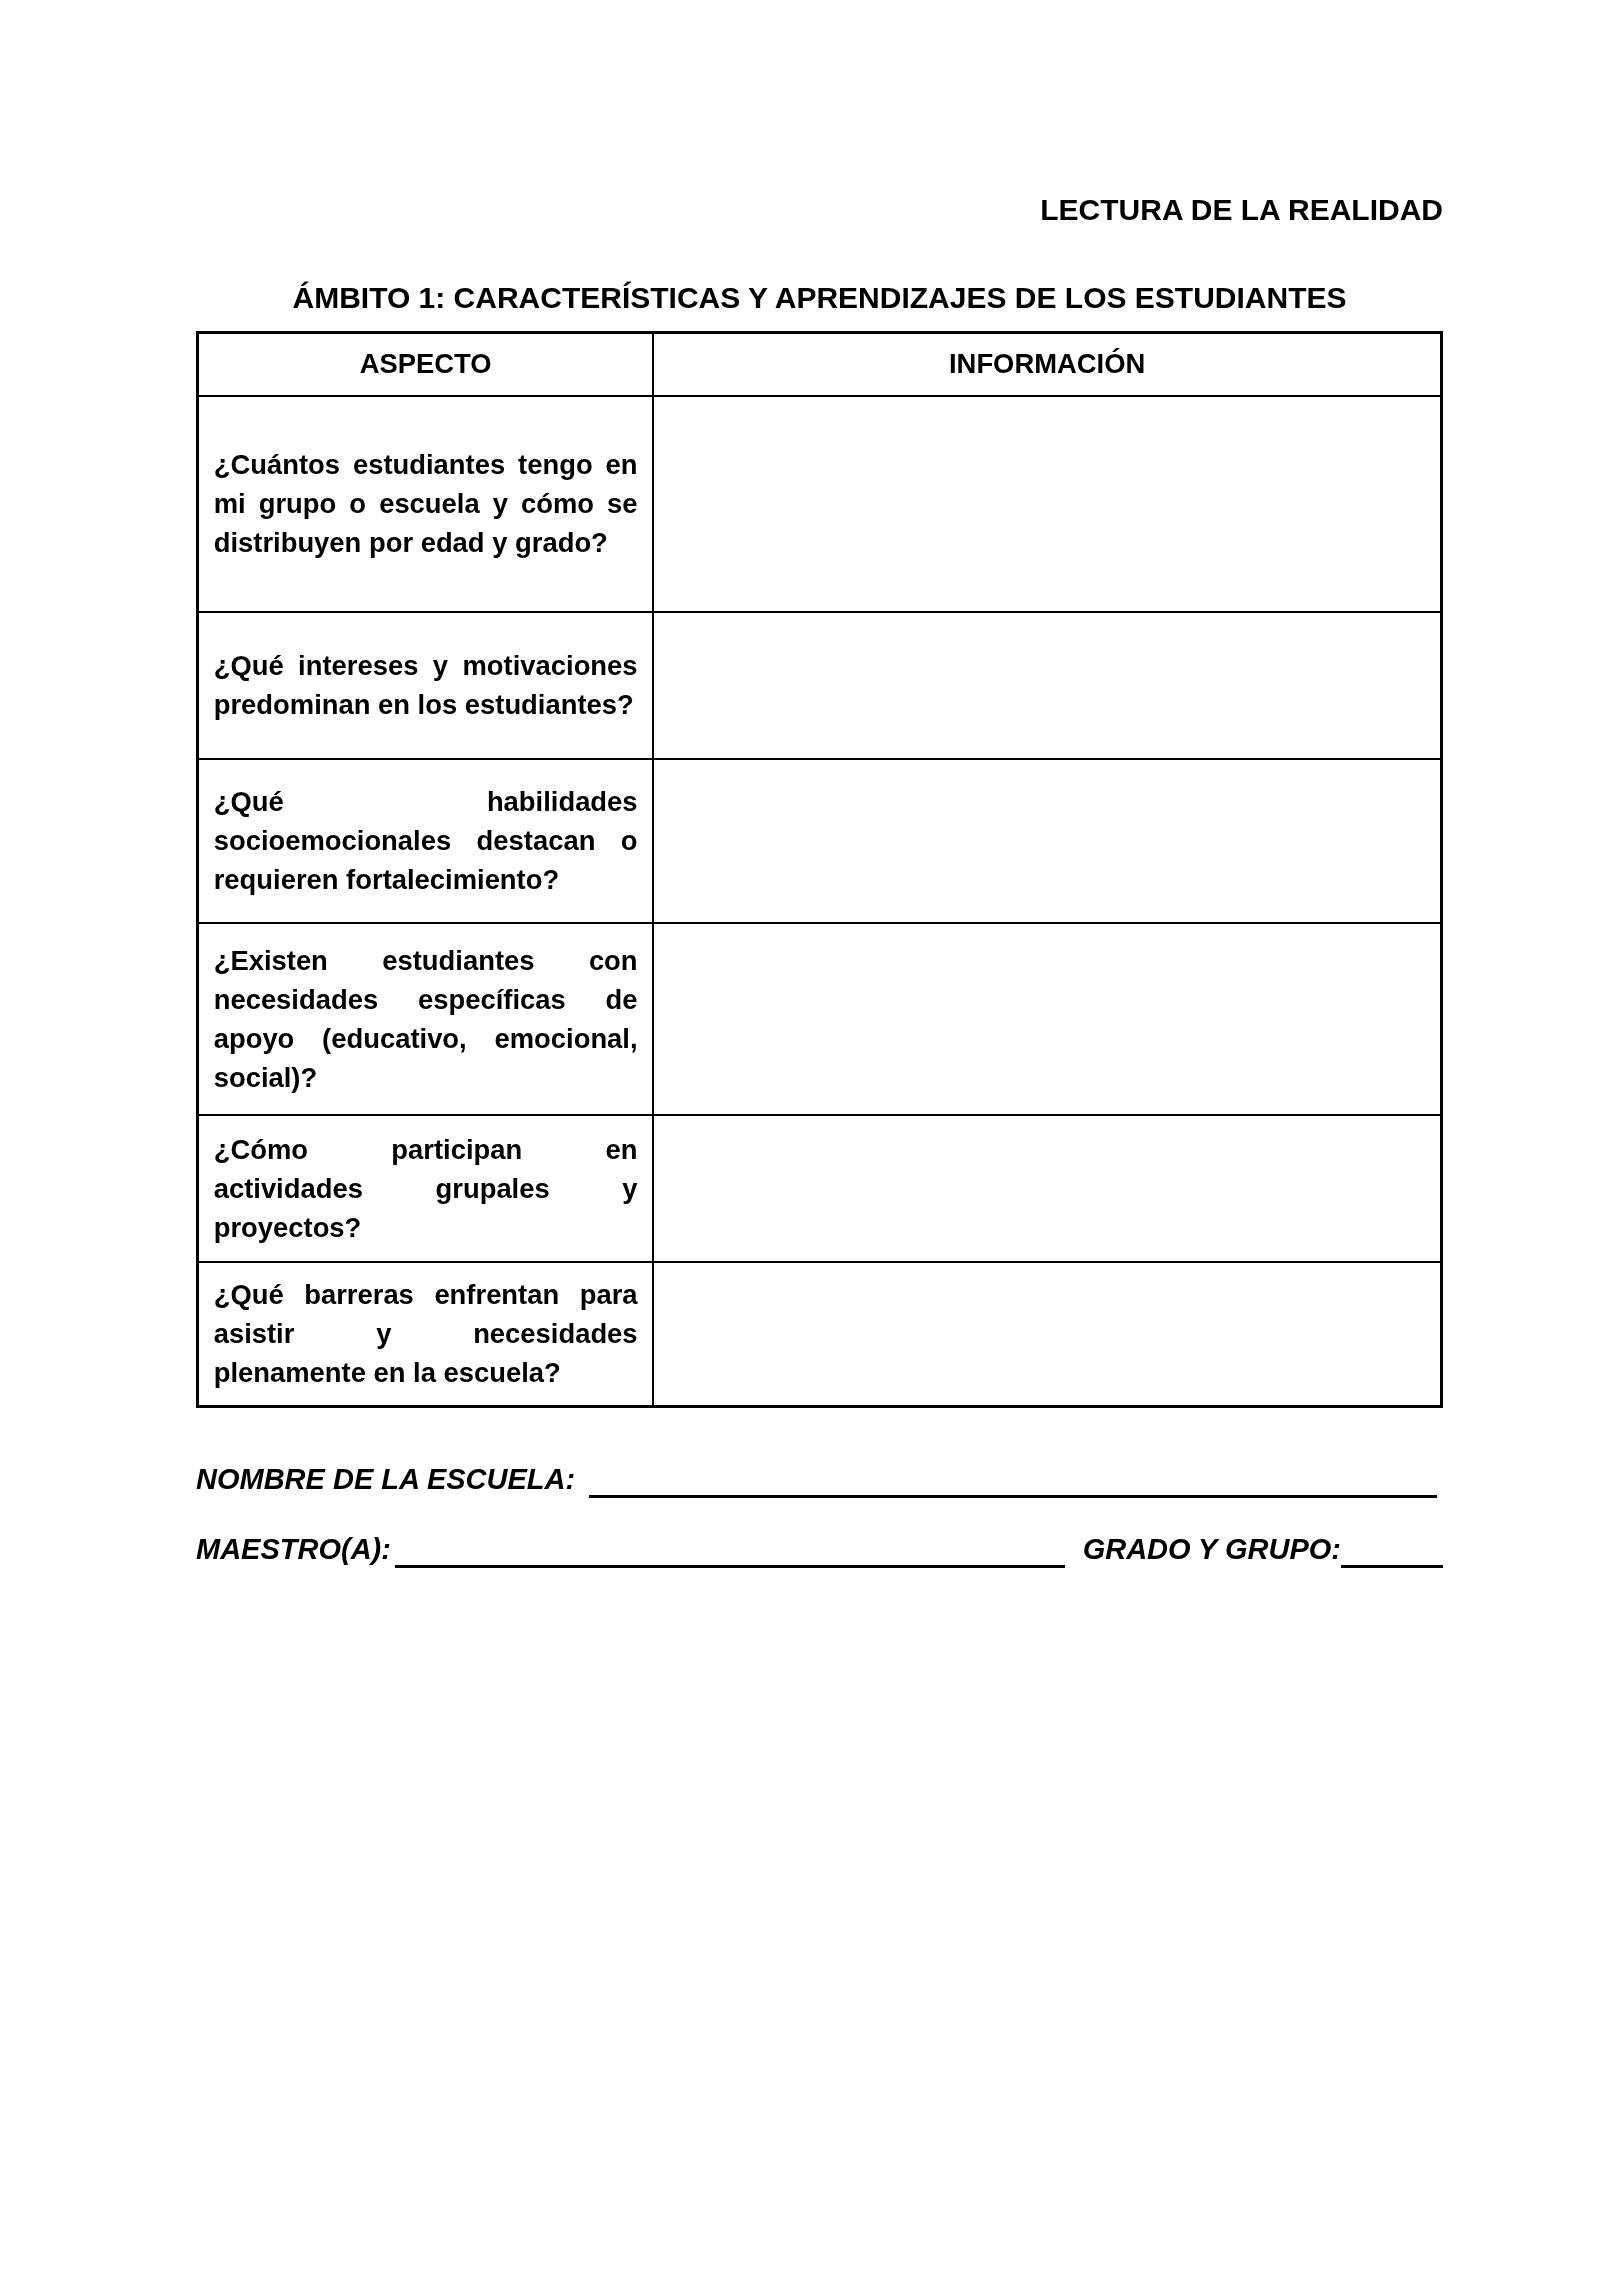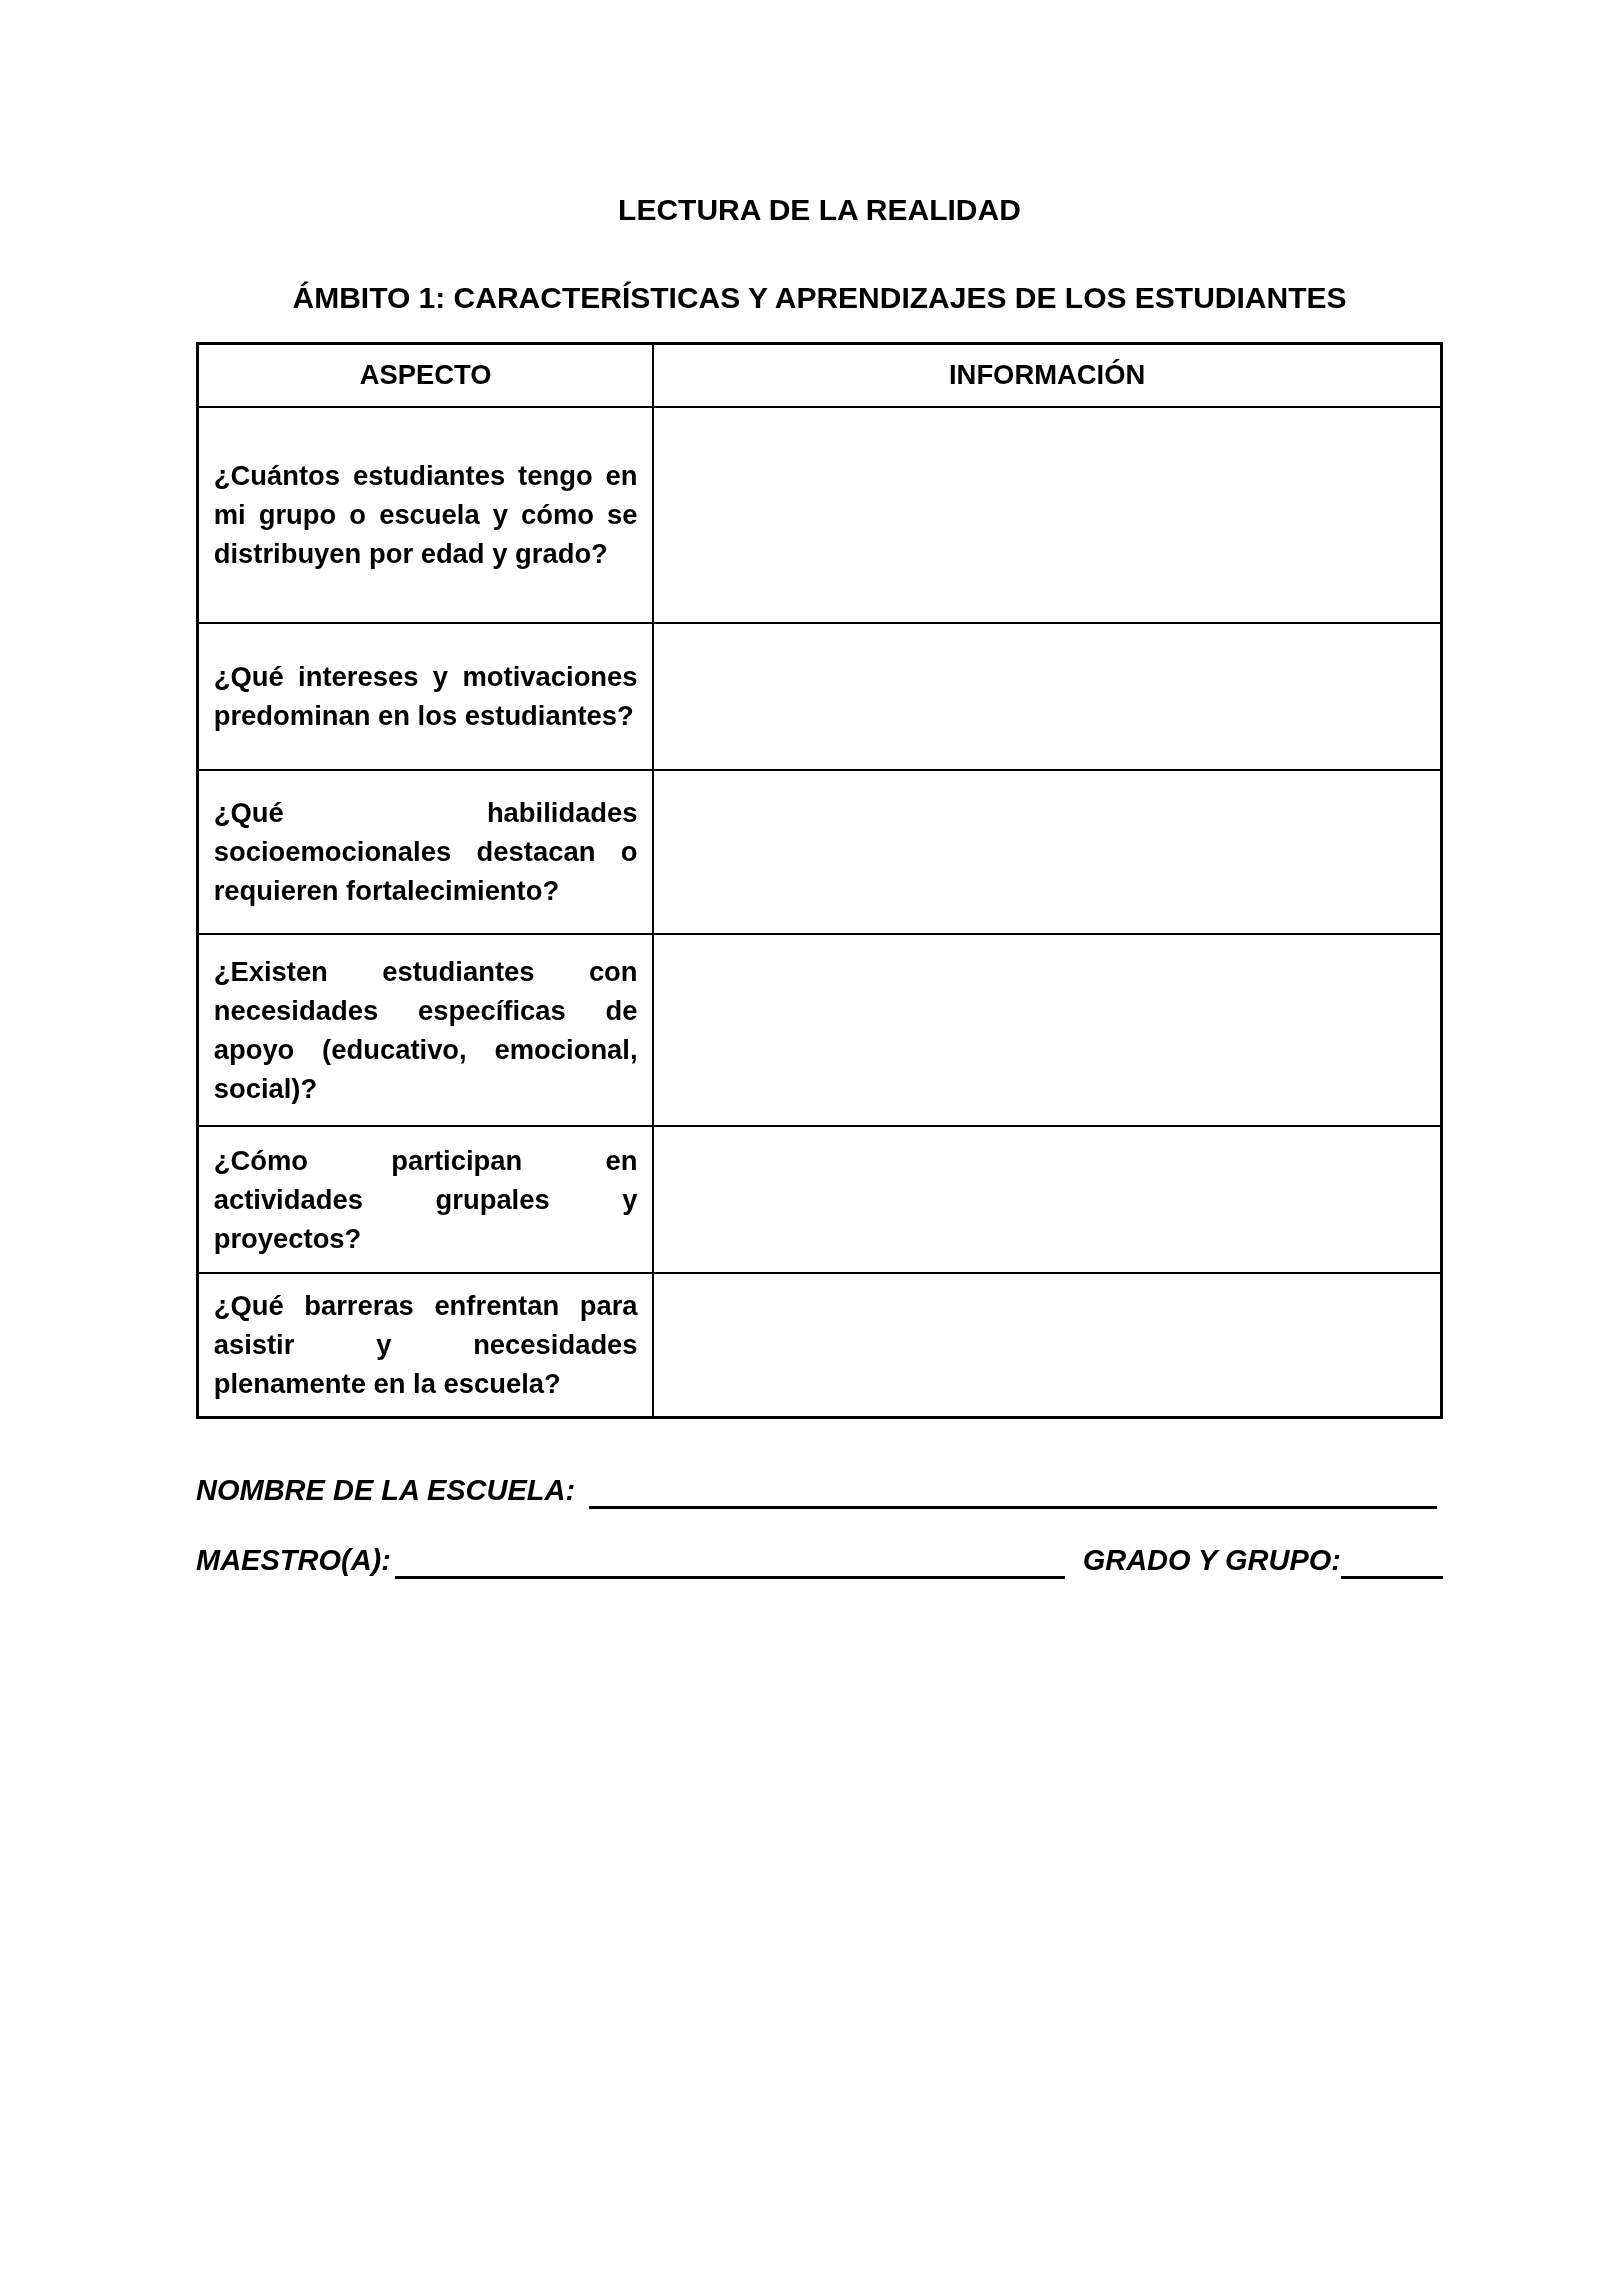--- a/index.html
+++ b/index.html
@@ -12,32 +12,32 @@
     font-family: "Liberation Sans", sans-serif;
     font-weight: bold;
     padding: 191px 178px 0 196px;
     position: relative;
     overflow: hidden;
   }
   .doc-title {
     margin: 0;
     font-size: 30px;
     line-height: 37px;
-    text-align: center;
+    text-align: right;
     letter-spacing: 0px;
   }
   .doc-subtitle {
     margin: 51px 0 0 0;
     font-size: 30px;
     line-height: 37px;
     text-align: center;
     white-space: nowrap;
   }
   table.form-table {
-    margin-top: 26px;
+    margin-top: 15px;
     width: 1247px;
     border-collapse: collapse;
     table-layout: fixed;
     border-radius: 26px;
   }
   table.form-table th,
   table.form-table td {
     border: 2.9px solid #000000;
     vertical-align: middle;
   }

